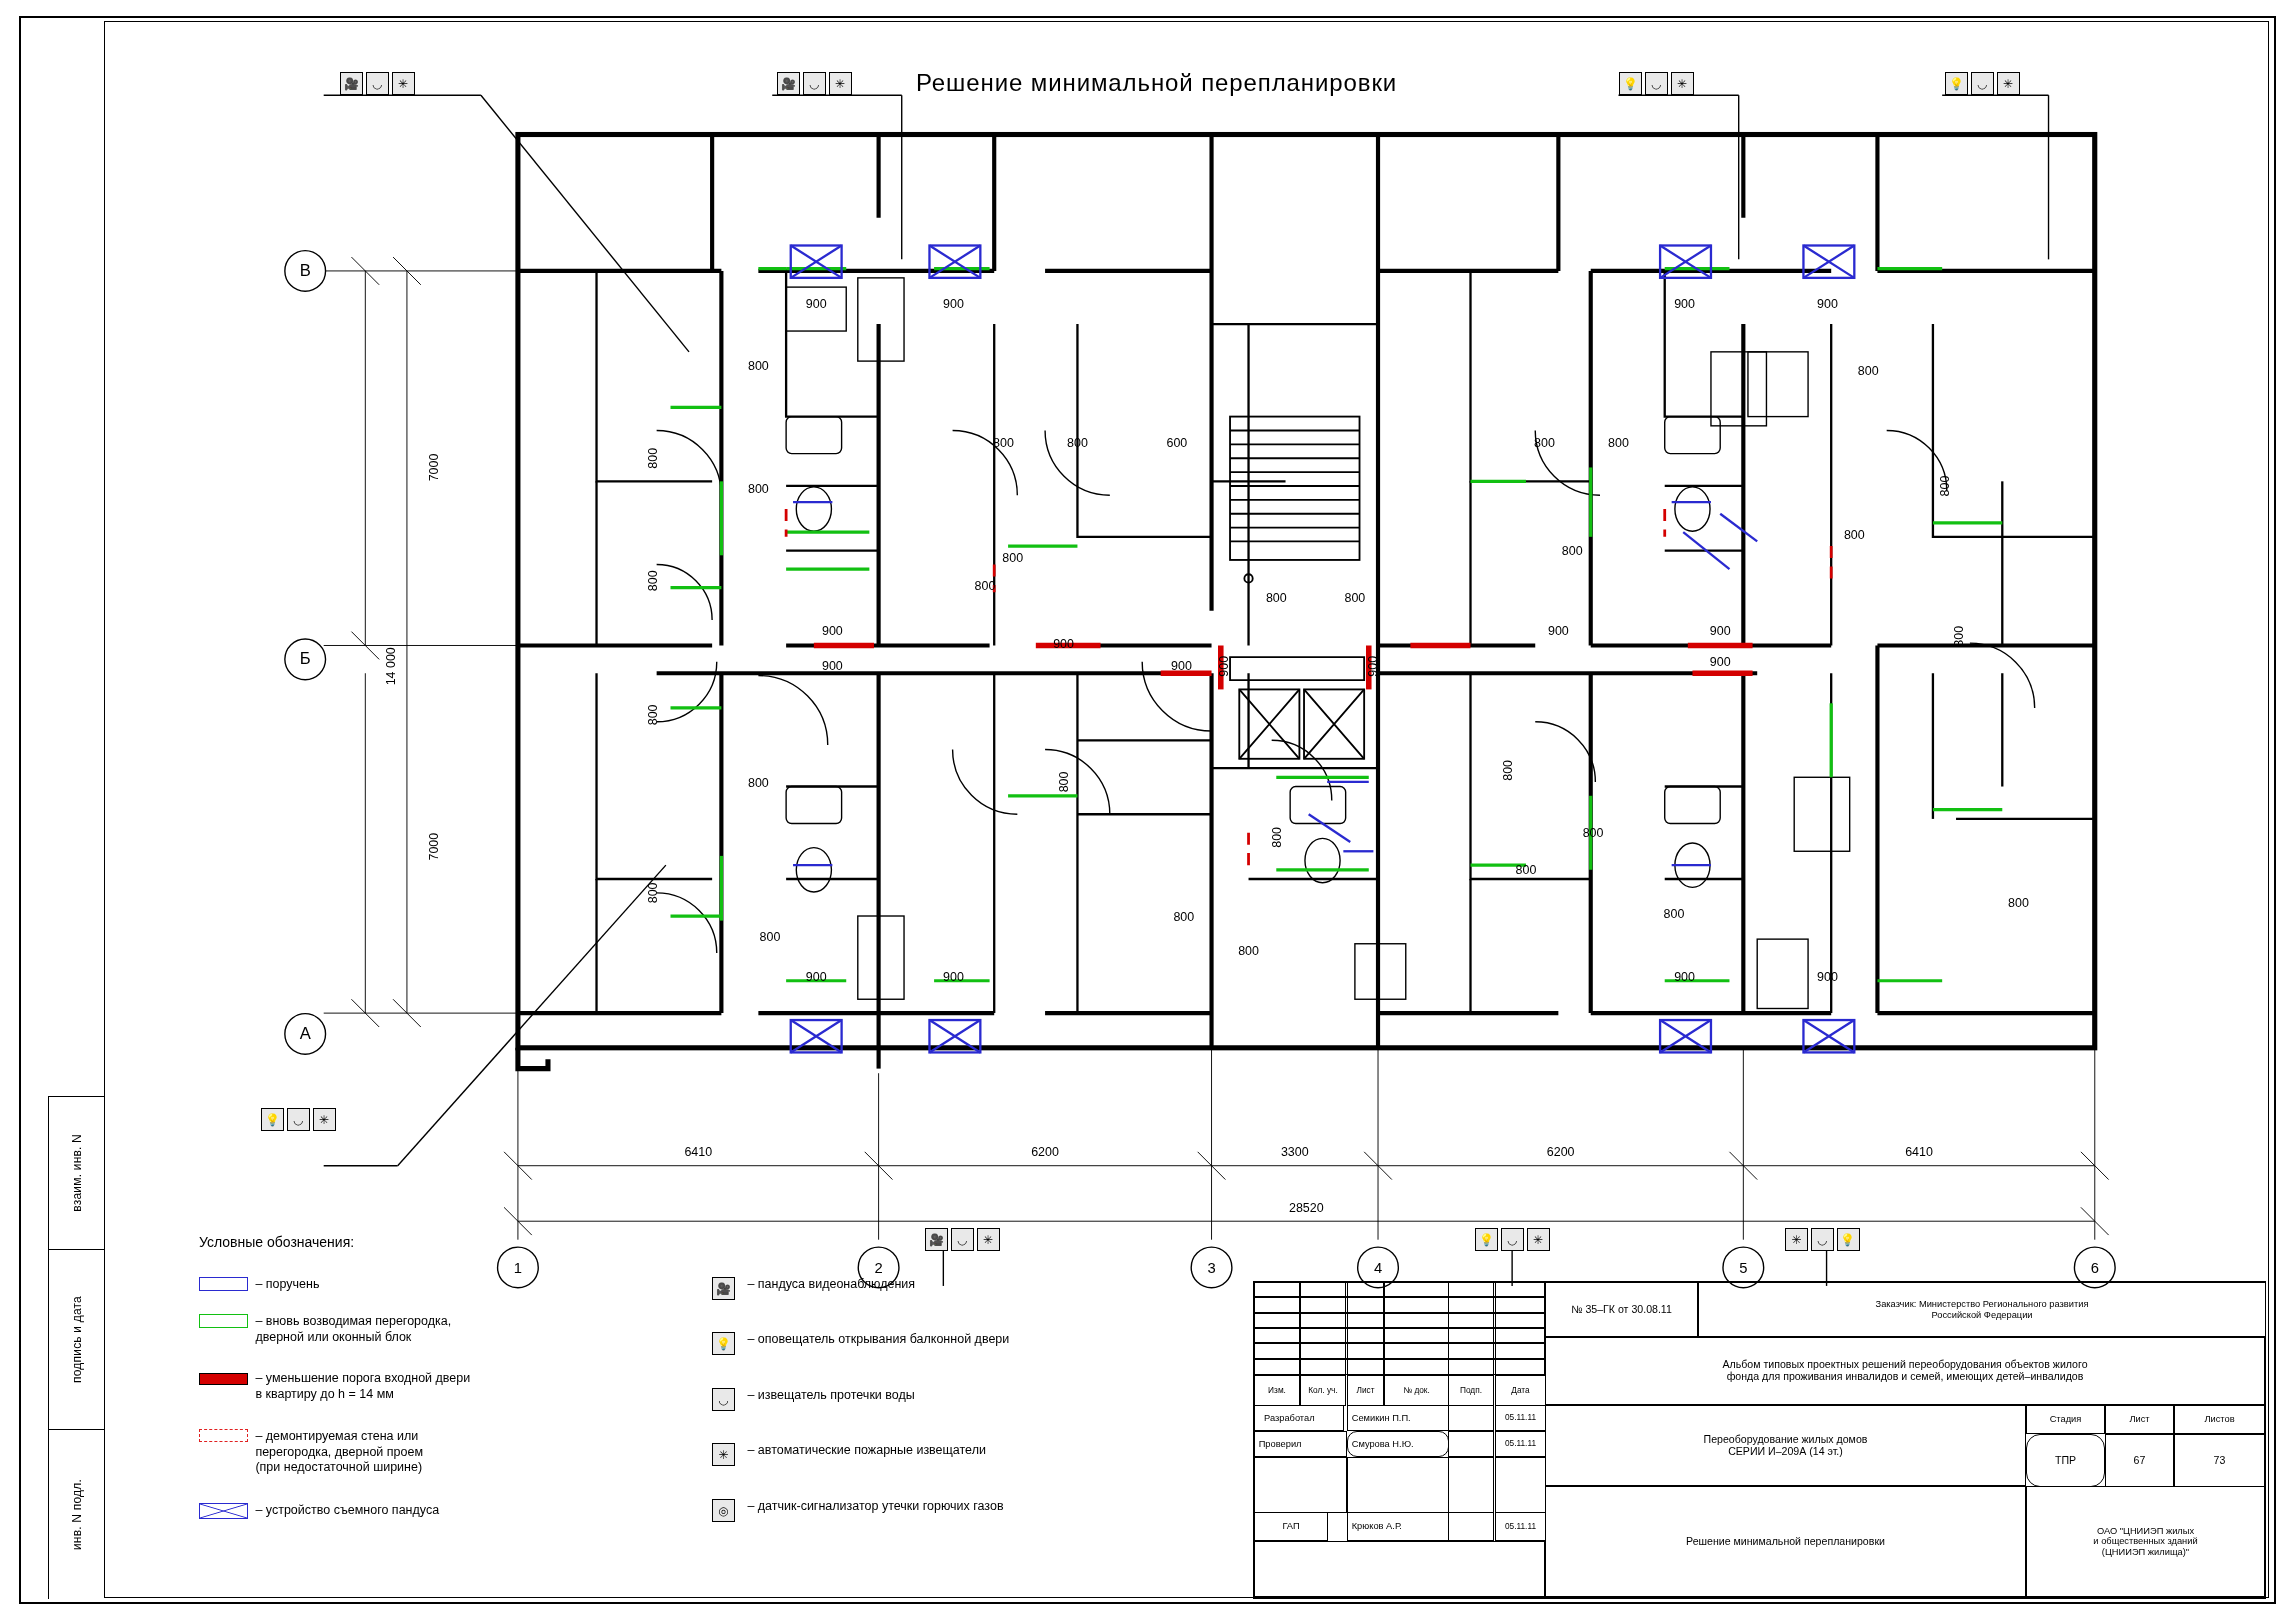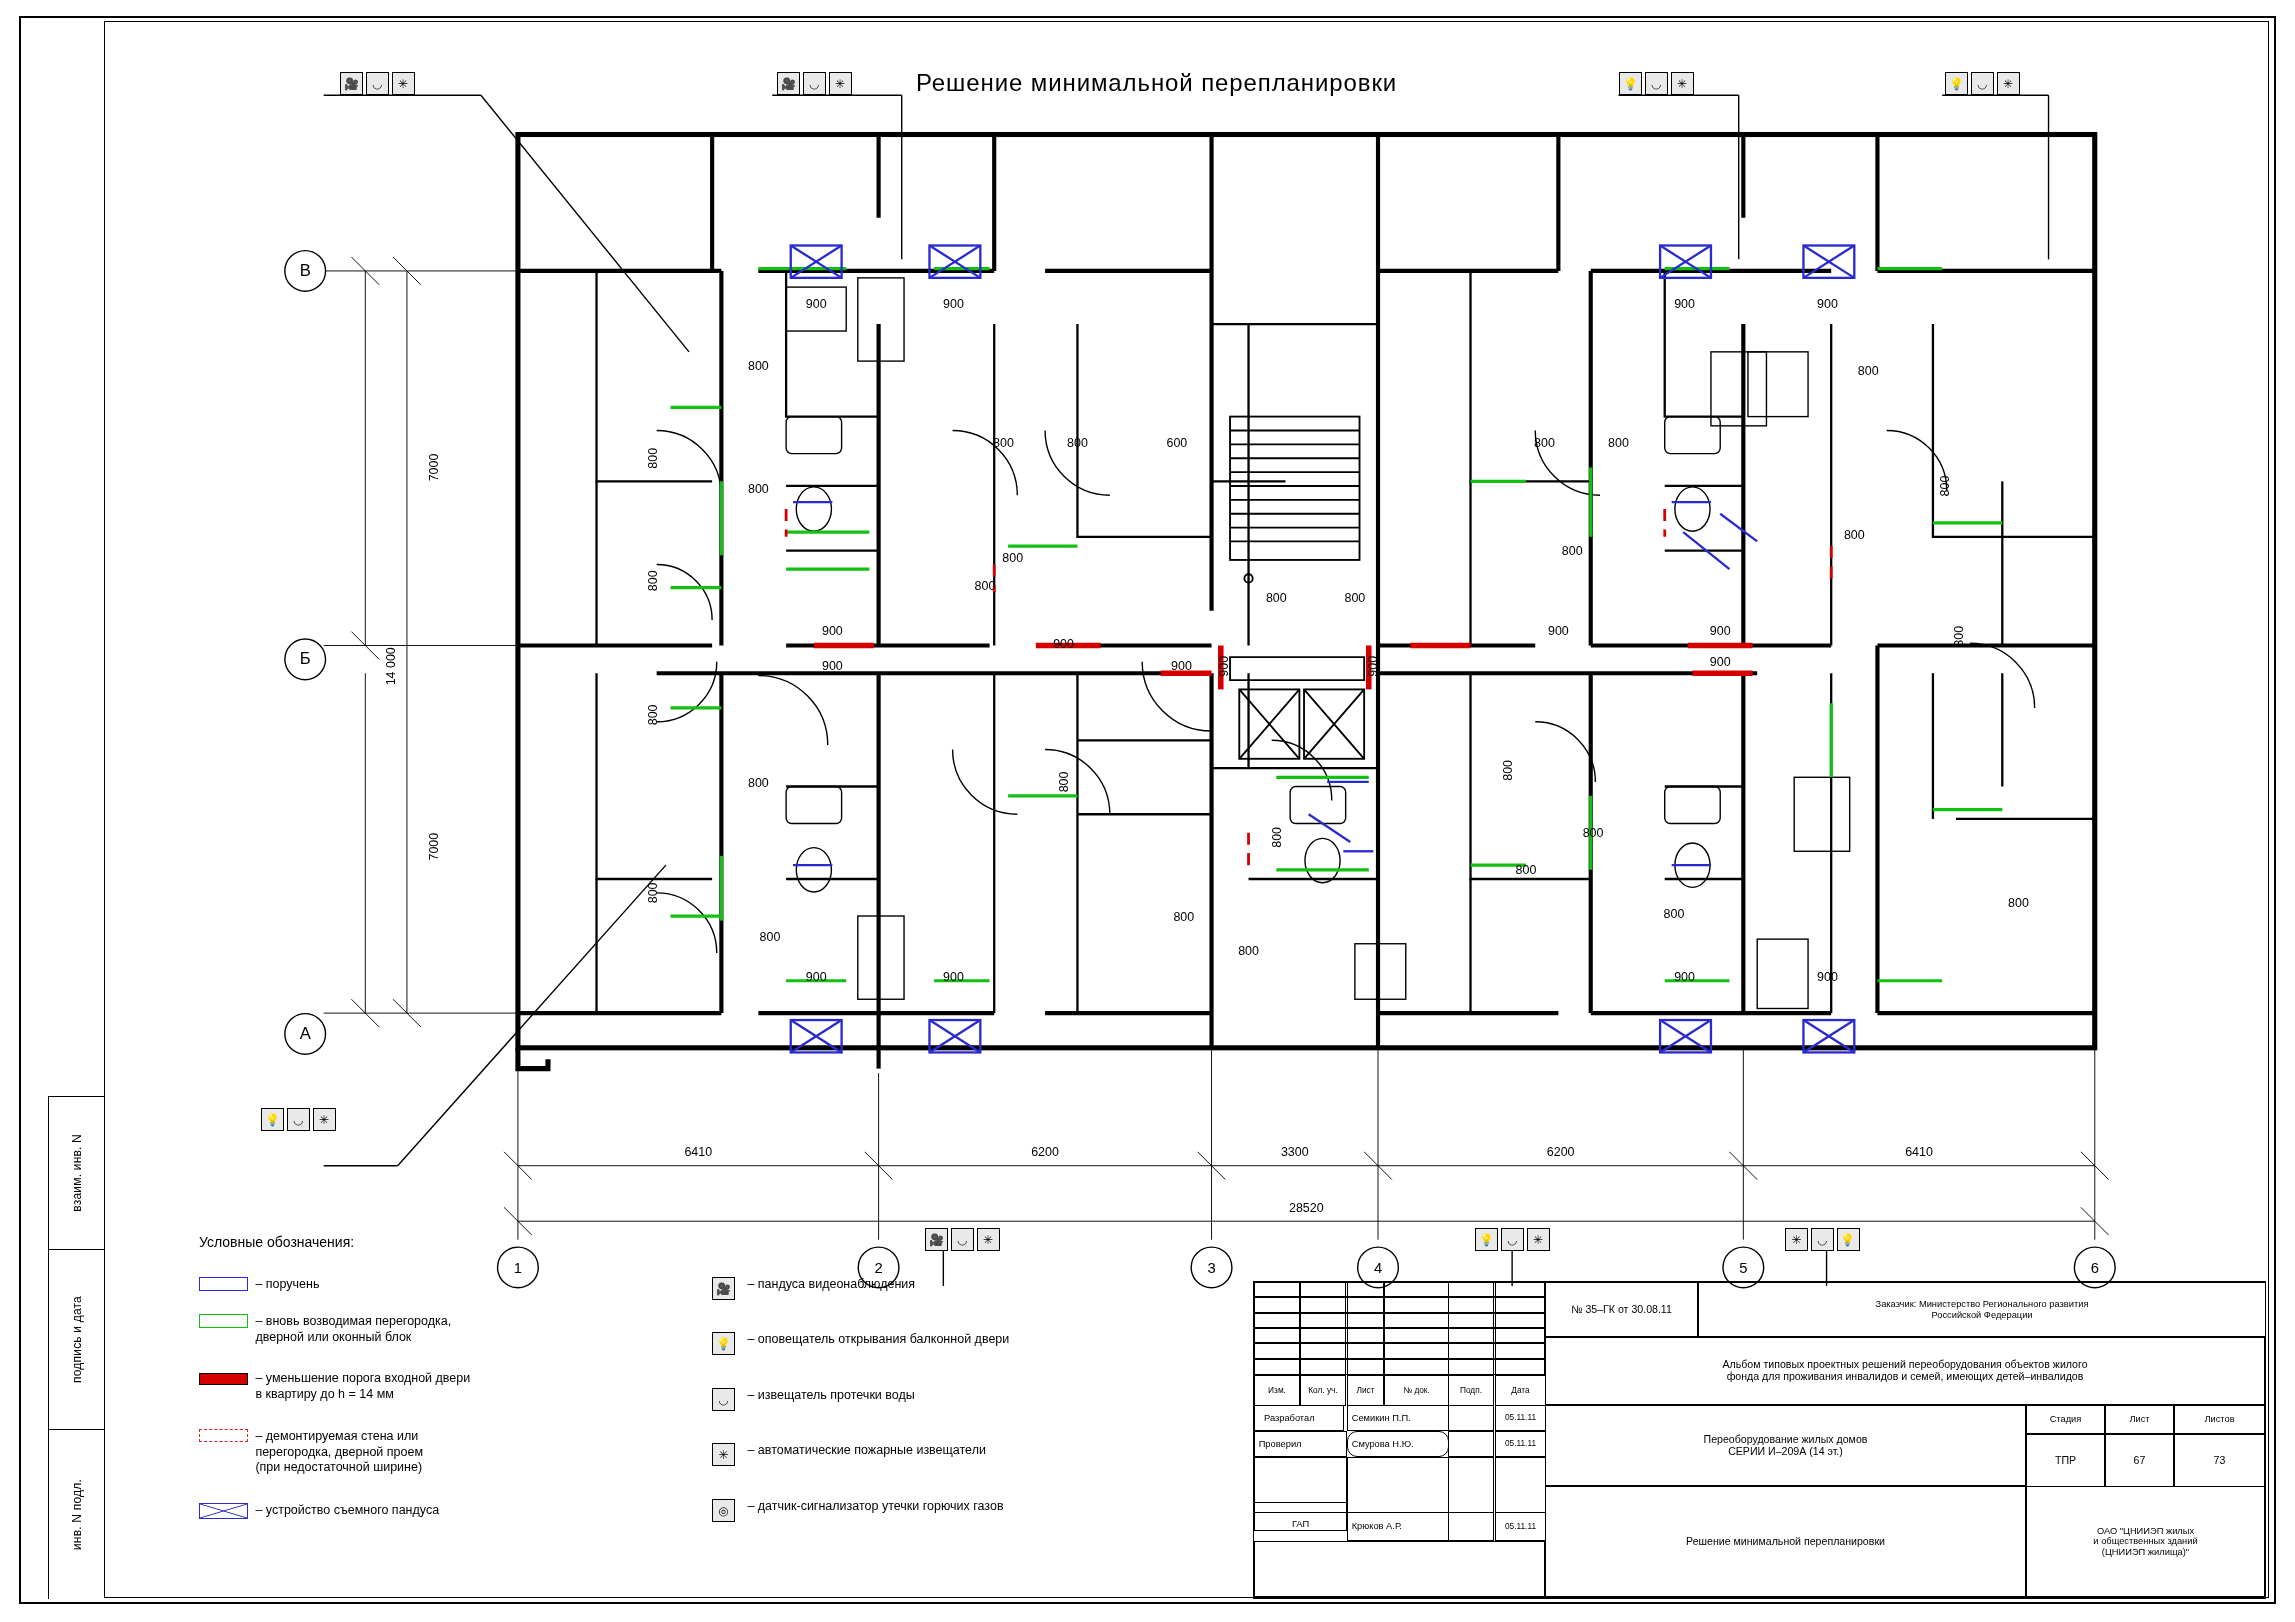--- a/index.html
+++ b/index.html
@@ -574,21 +574,21 @@
     <div class="tb" style="left:194px;top:149px;width:46px;height:26px;"></div>
     <div class="tb" style="left:241px;top:149px;width:51px;height:26px;">
       <span class="xsmall">05.11.11</span>
       </div>
 
     <div class="tb l" style="left:0;top:175px;width:93px;height:56px;"></div>
     <div class="tb l" style="left:93px;top:175px;width:102px;height:56px;"></div>
     <div class="tb" style="left:194px;top:175px;width:46px;height:56px;"></div>
     <div class="tb" style="left:241px;top:175px;width:51px;height:56px;"></div>
 
-    <div class="tb" style="left:0;top:220px;width:93px;height:29px;align-items:flex-end;">
+    <div class="tb" style="left:0;top:230px;width:74px;height:29px;">
       <span class="small">ГАП</span>
       </div>
     <div class="tb l" style="left:93px;top:230px;width:102px;height:29px;padding-left:3.7px;">
       <span class="small">Крюков А.Р.</span>
       </div>
     <div class="tb" style="left:194px;top:230px;width:46px;height:29px;"></div>
     <div class="tb" style="left:241px;top:230px;width:51px;height:29px;">
       <span class="xsmall">05.11.11</span>
       </div>
     <div class="tb" style="left:0;top:259px;width:291px;height:56px;"></div>
@@ -600,21 +600,21 @@
 
     <div class="tb b" style="left:772px;top:123px;width:79px;height:29px;">
       <span class="small">Стадия</span>
       </div>
     <div class="tb b" style="left:851px;top:123px;width:69px;height:29px;">
       <span class="small">Лист</span>
       </div>
     <div class="tb b" style="left:920px;top:123px;width:91px;height:29px;">
       <span class="small">Листов</span>
       </div>
-    <div class="tb b" style="left:772px;top:152px;width:79px;height:53px;">
+    <div class="tb b" style="left:772px;top:152px;width:79px;height:53px;border-radius:14px;">
       <span>ТПР</span>
       </div>
     <div class="tb b" style="left:851px;top:152px;width:69px;height:53px;">
       <span>67</span>
       </div>
     <div class="tb b" style="left:920px;top:152px;width:91px;height:53px;">
       <span>73</span>
       </div>
 
     <div class="tb b" style="left:291px;top:204px;width:481px;height:111px;">

